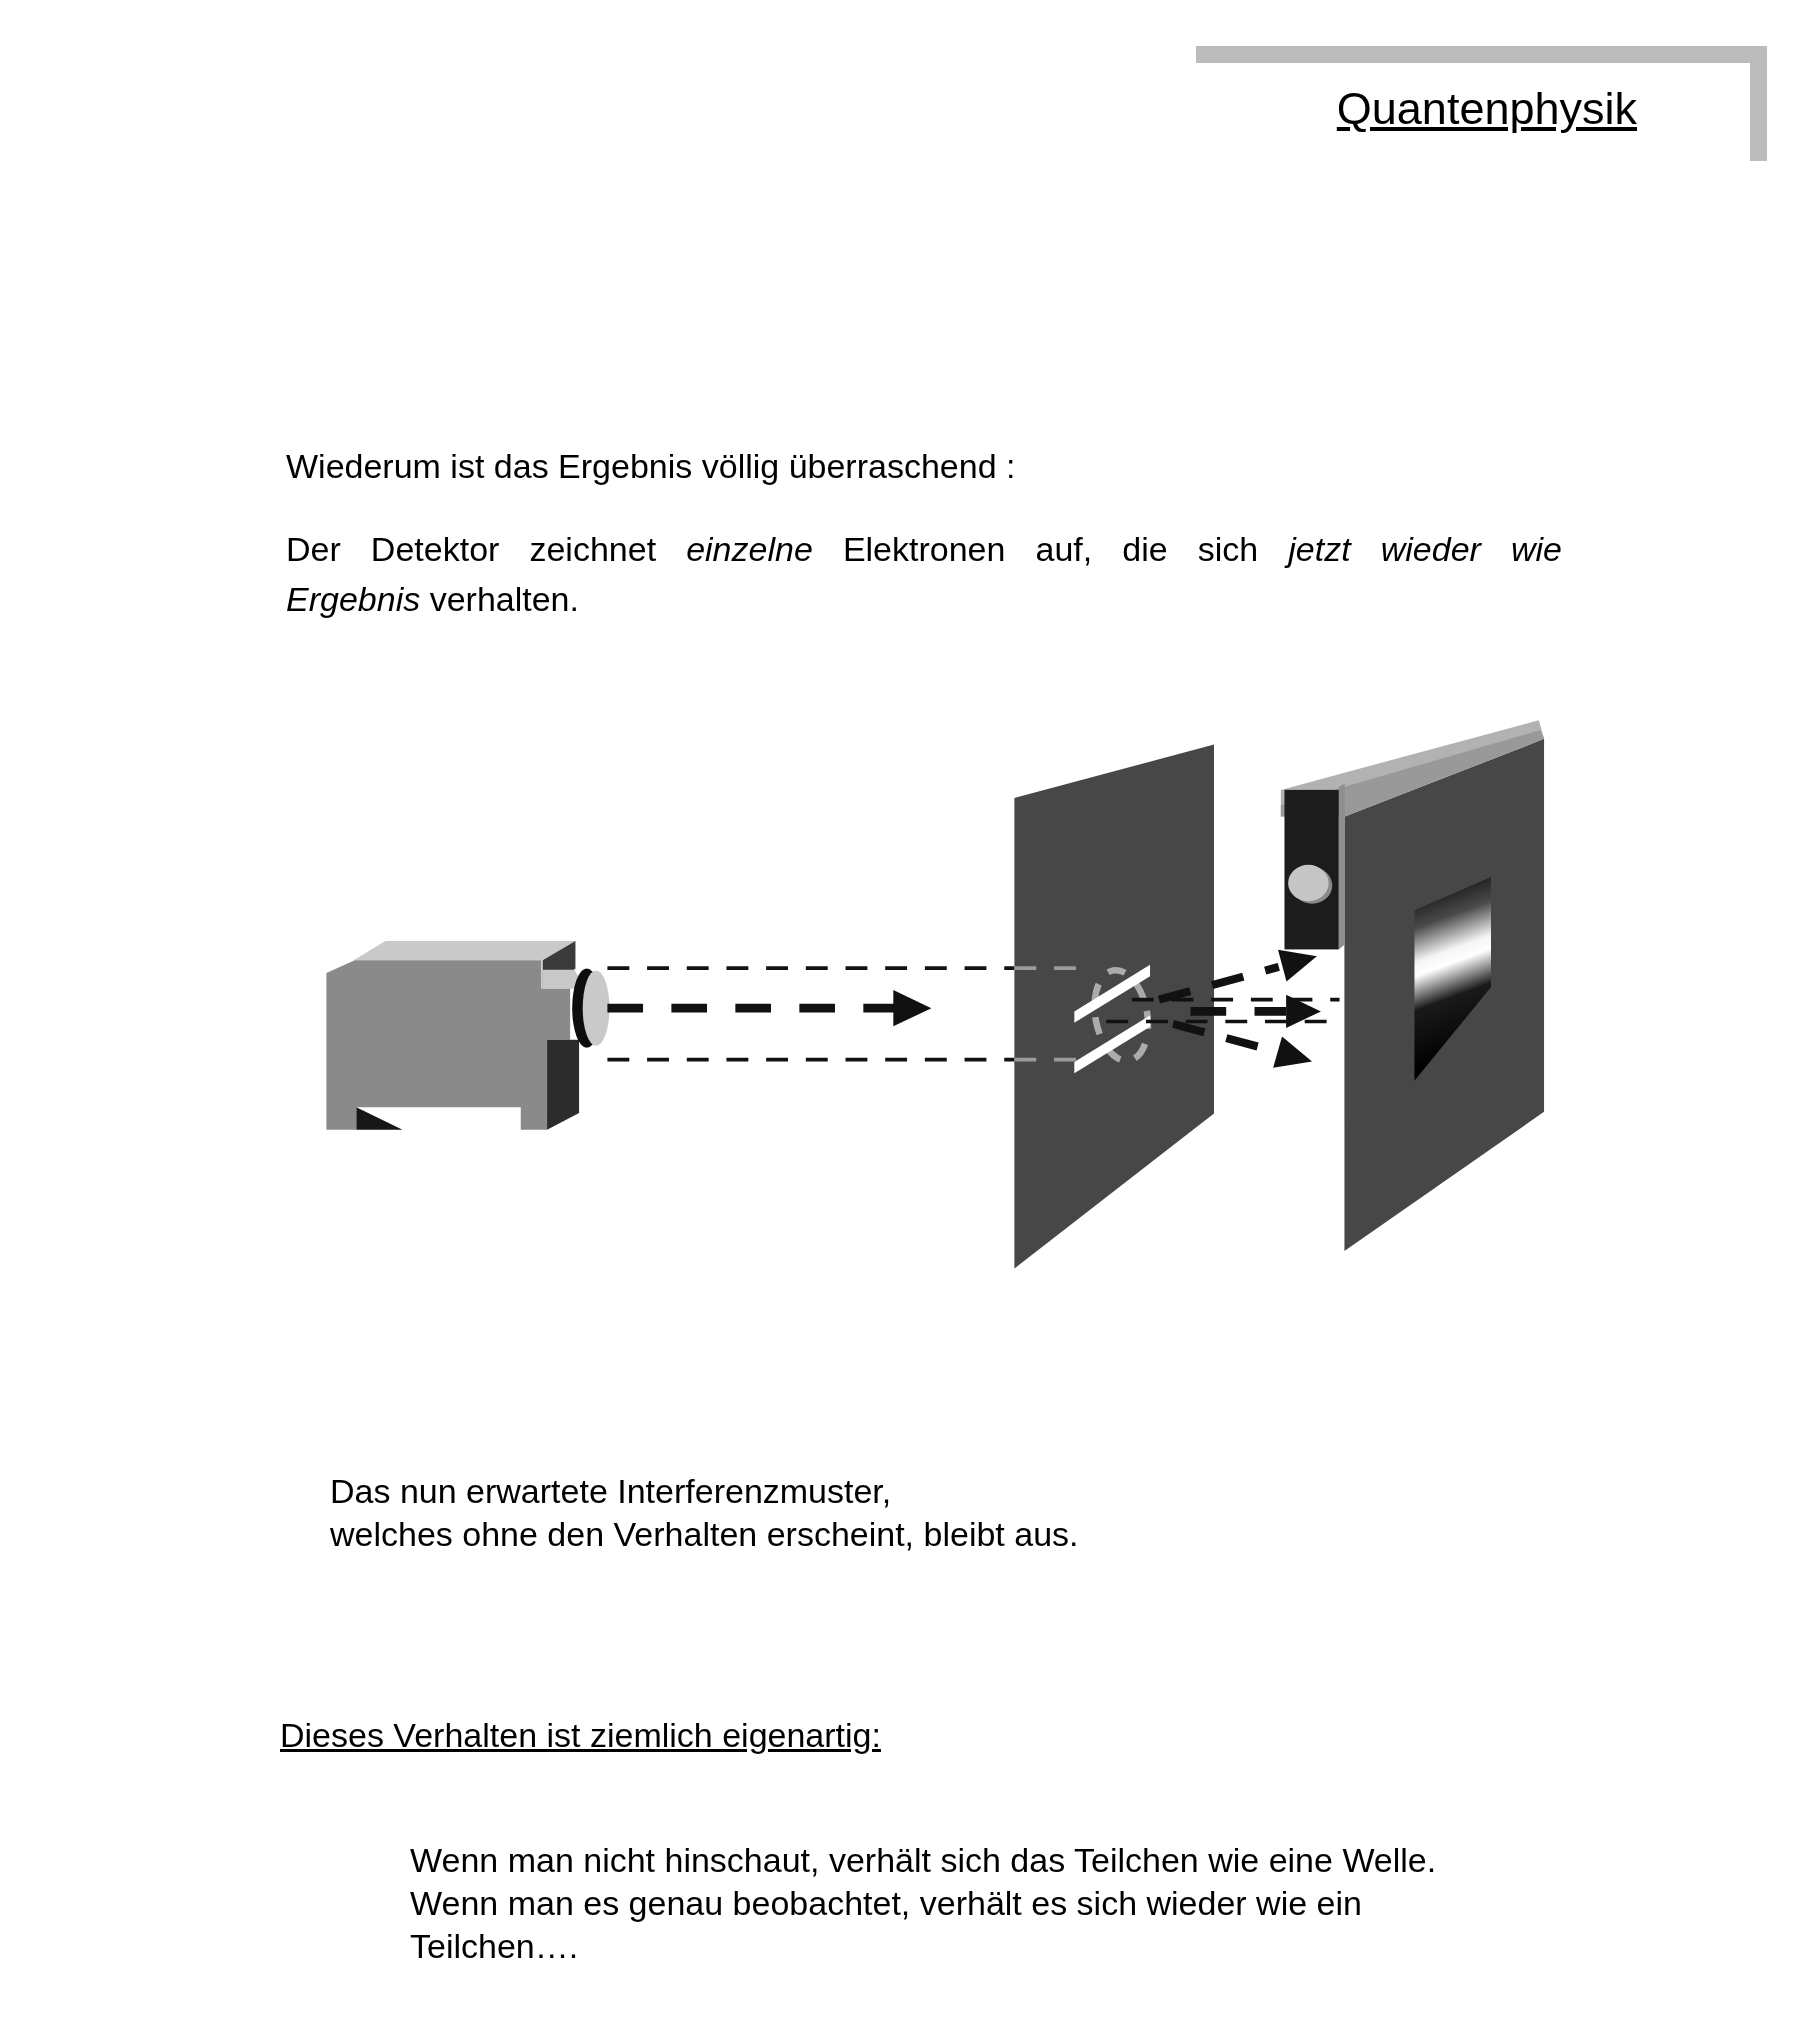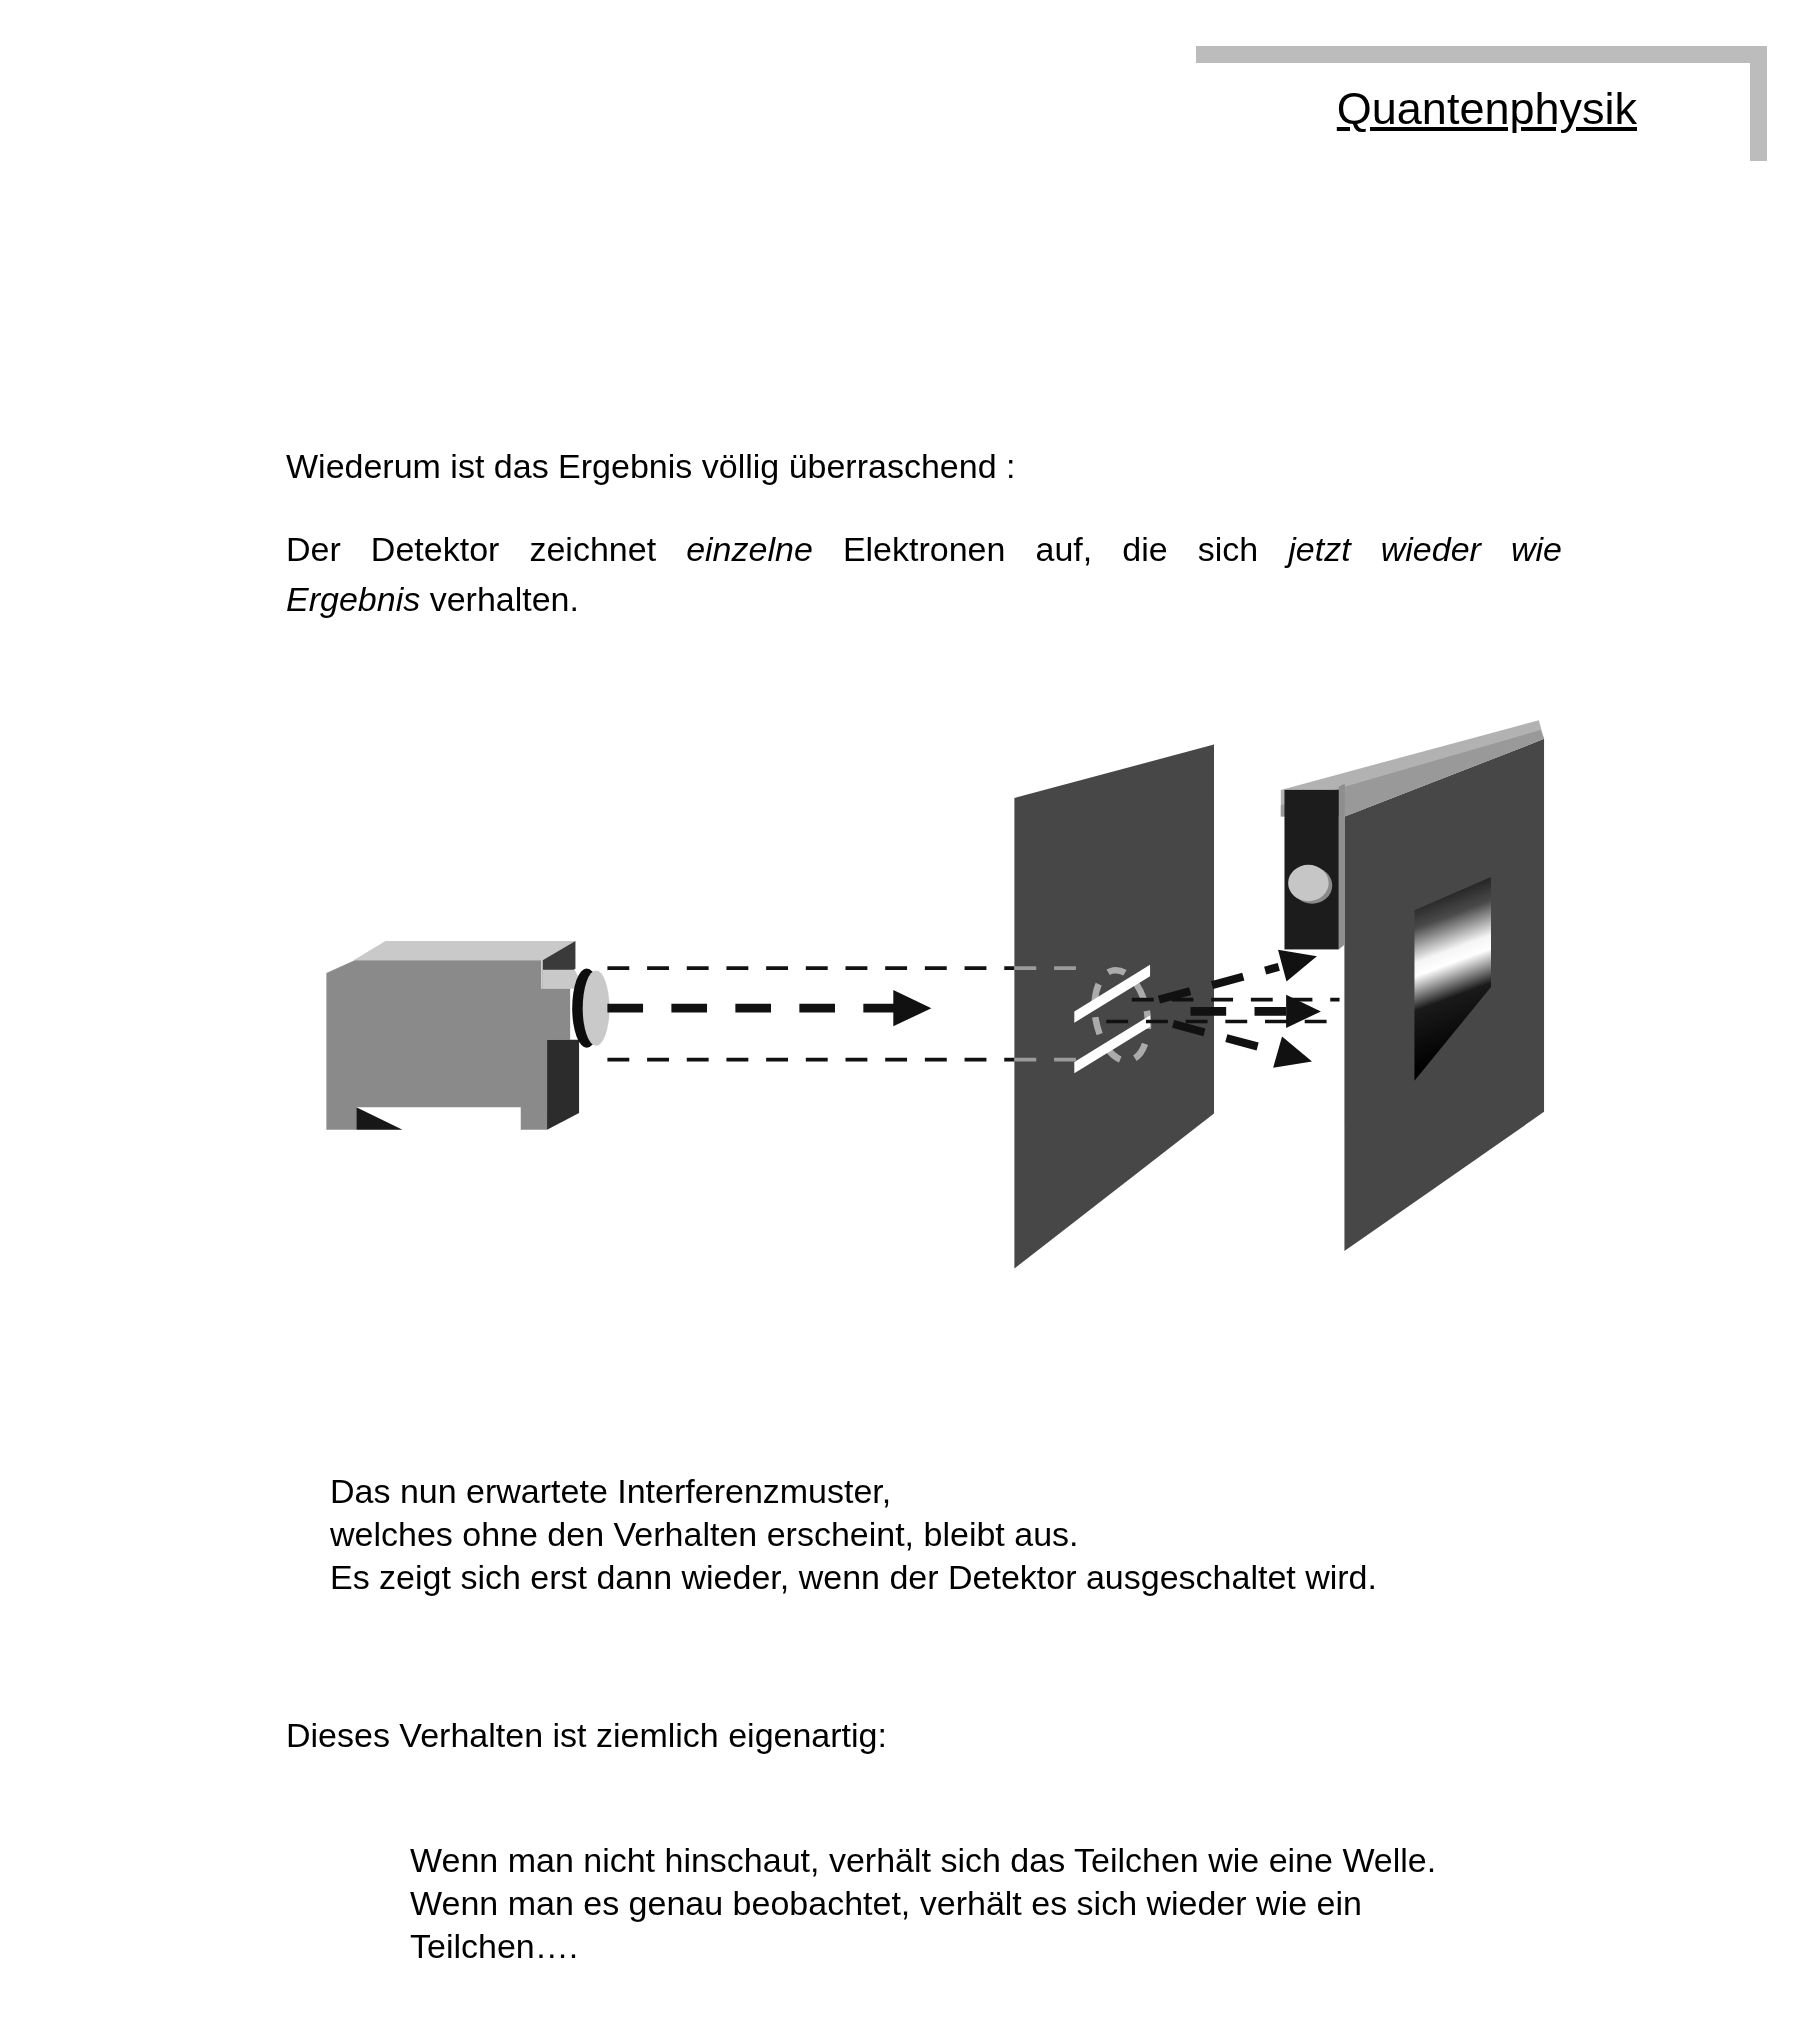--- a/index.html
+++ b/index.html
@@ -98,23 +98,22 @@
 </svg>
 
 <div class="abs body-text" style="left:286px;top:445px;">Wiederum ist das Ergebnis völlig überraschend :</div>
 
 <div class="abs body-text justified" style="left:286px;top:524px;width:1276px;line-height:51px;"><span>Der Detektor zeichnet </span><span class="it">einzelne</span><span> Elektronen auf, die sich </span><span class="it">jetzt wieder wie</span></div>
 <div class="abs body-text" style="left:286px;top:574px;line-height:51px;"><span class="it">Ergebnis</span><span> verhalten.</span></div>
 
 <div class="abs body-text" style="left:286px;top:1470px;margin-left:44px;">
     <div class="tline">Das nun erwartete Interferenzmuster,</div>
     <div class="tline">welches ohne den Verhalten erscheint, bleibt aus.</div>
-    <div class="tline">Es zeigt sich erst dann wieder, wenn der Detektor ausgeschaltet wird.</div>
   </div>
 
-<div class="abs body-text" style="left:286px;top:1714px;">Dieses Verhalten ist ziemlich eigenartig:</div>
+<div class="abs body-text" style="left:280px;top:1714px;text-decoration:underline;">Dieses Verhalten ist ziemlich eigenartig:</div>
 
 <div class="abs body-text" style="left:410px;top:1839px;">
     <div class="tline">Wenn man nicht hinschaut, verhält sich das Teilchen wie eine Welle.</div>
     <div class="tline">Wenn man es genau beobachtet, verhält es sich wieder wie ein</div>
     <div class="tline">Teilchen….</div>
   </div>
 
 
 </body></html>

